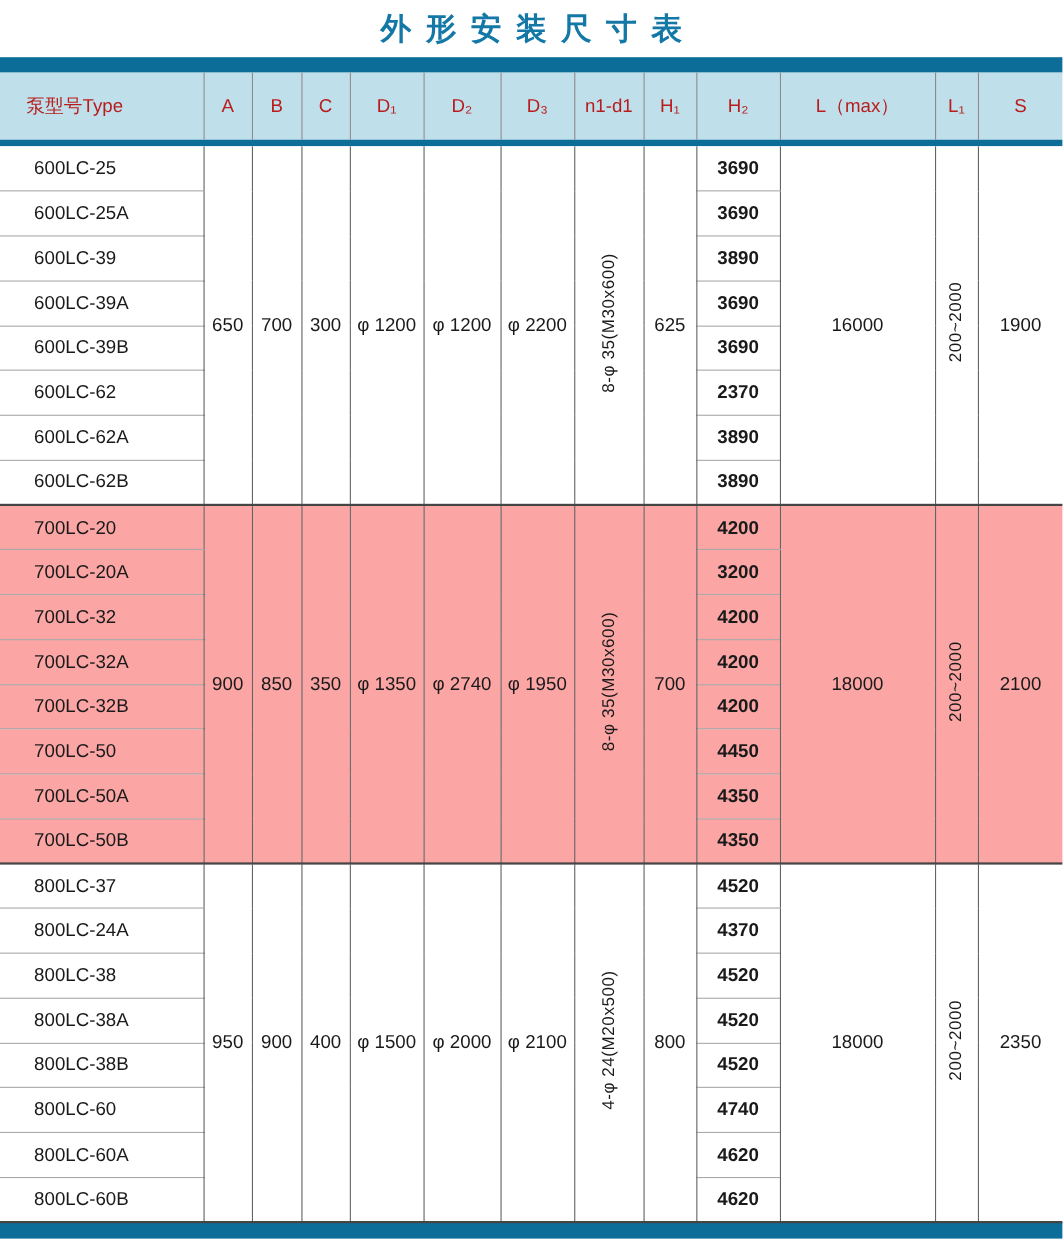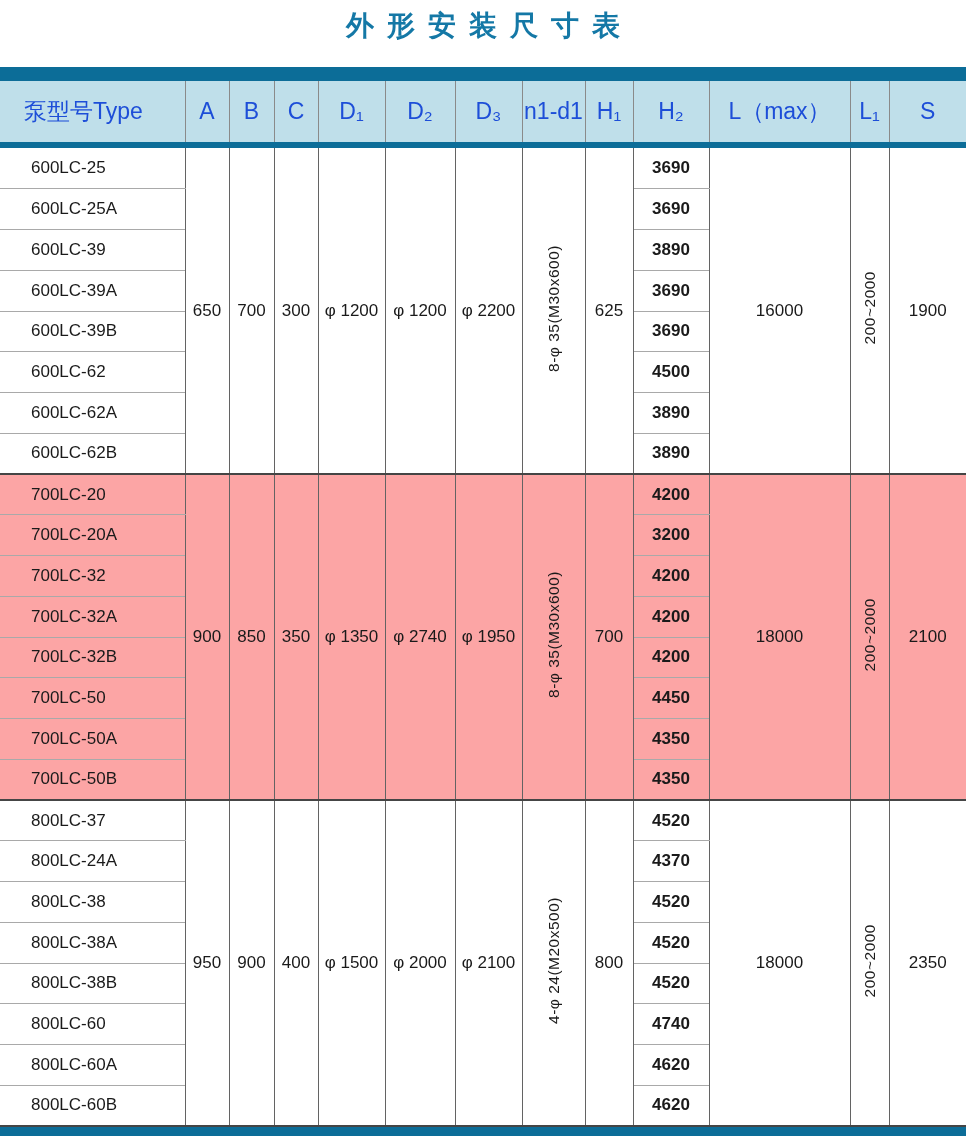--- a/index.html
+++ b/index.html
@@ -2,36 +2,36 @@
 <html><head>
 <meta charset="utf-8">
 <style>
   html,body{margin:0;padding:0;background:#ffffff;}
   body{
     width:966px;height:1136px;overflow:hidden;
     font-family:"Liberation Sans","DejaVu Sans",sans-serif;
     color:#1a1a1a;
   }
   .page-title{
-    height:67px;line-height:52px;text-align:center;
+    height:52px;line-height:52px;text-align:center;
     font-size:28px;font-weight:bold;color:#1478a6;
     letter-spacing:13px;text-indent:13px;
   }
   table.dim{
     width:966px;border-collapse:collapse;table-layout:fixed;
   }
   table.dim td,table.dim th{padding:0;font-weight:normal;}
   
   tr.bar td{border:none;background:#0c6d98;}
   tr.bar-top td,tr.bar-bottom td{height:14px;}
   tr.bar-thin td{height:6px;}
   
   tr.head{height:61px;}
   tr.head th{
-    background:#bfdfea;font-size:23px;color:#1d4ed8;
+    background:#bfdfea;font-size:17px;color:#b91c1c;
     border-left:1px solid #8a8a8a;border-right:1px solid #8a8a8a;
     text-align:center;vertical-align:middle;
   }
   tr.head th.first{text-align:left;padding-left:24px;border-left:none;}
   tr.head th.last{border-right:none;}
   
   tbody.grp tr{height:40.75px;}
   tbody.grp td{
     border-left:1px solid #636363;border-right:1px solid #636363;
     font-size:17px;text-align:center;vertical-align:middle;
@@ -124,21 +124,21 @@
     <tr>
         <td class="type">600LC-39A</td>
         <td class="h2">3690</td>
       </tr>
     <tr>
         <td class="type">600LC-39B</td>
         <td class="h2">3690</td>
       </tr>
     <tr>
         <td class="type">600LC-62</td>
-        <td class="h2">4500</td>
+        <td class="h2">2370</td>
       </tr>
     <tr>
         <td class="type">600LC-62A</td>
         <td class="h2">3890</td>
       </tr>
     <tr>
         <td class="type">600LC-62B</td>
         <td class="h2">3890</td>
       </tr>
   </tbody>

